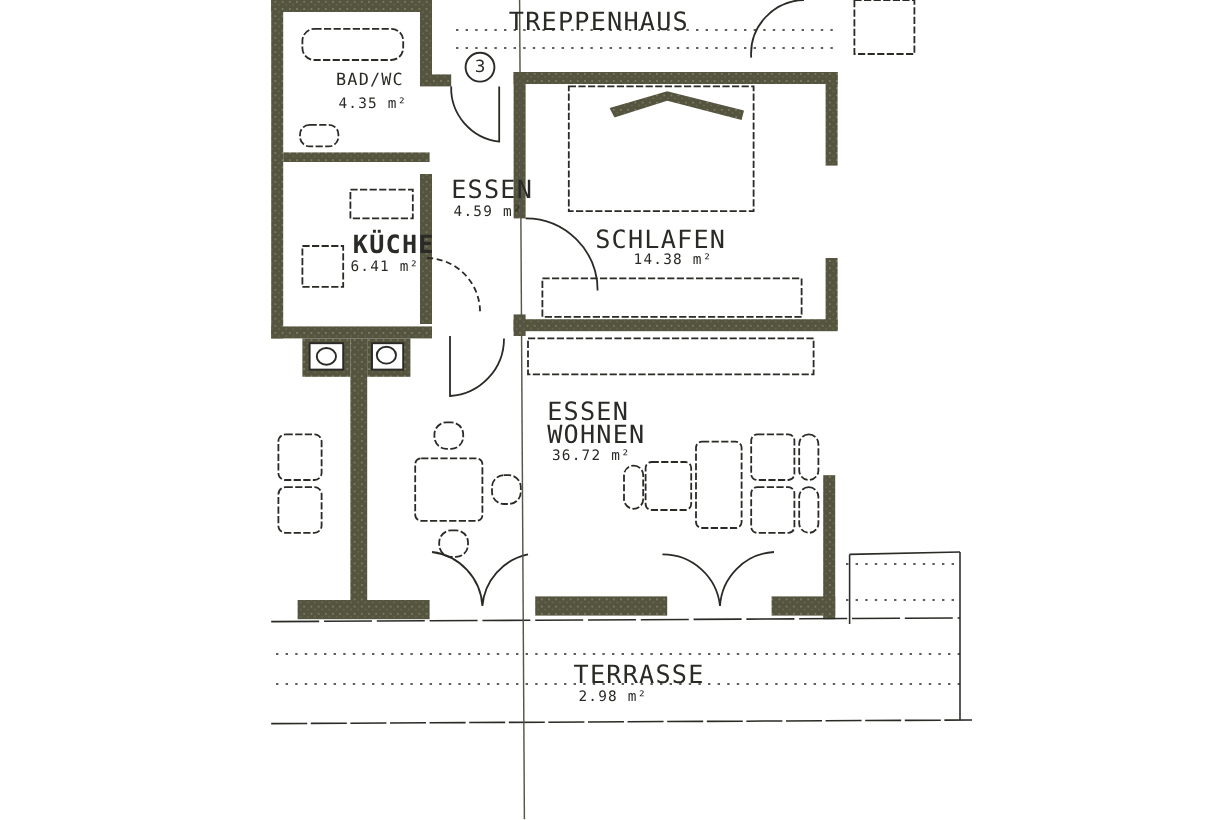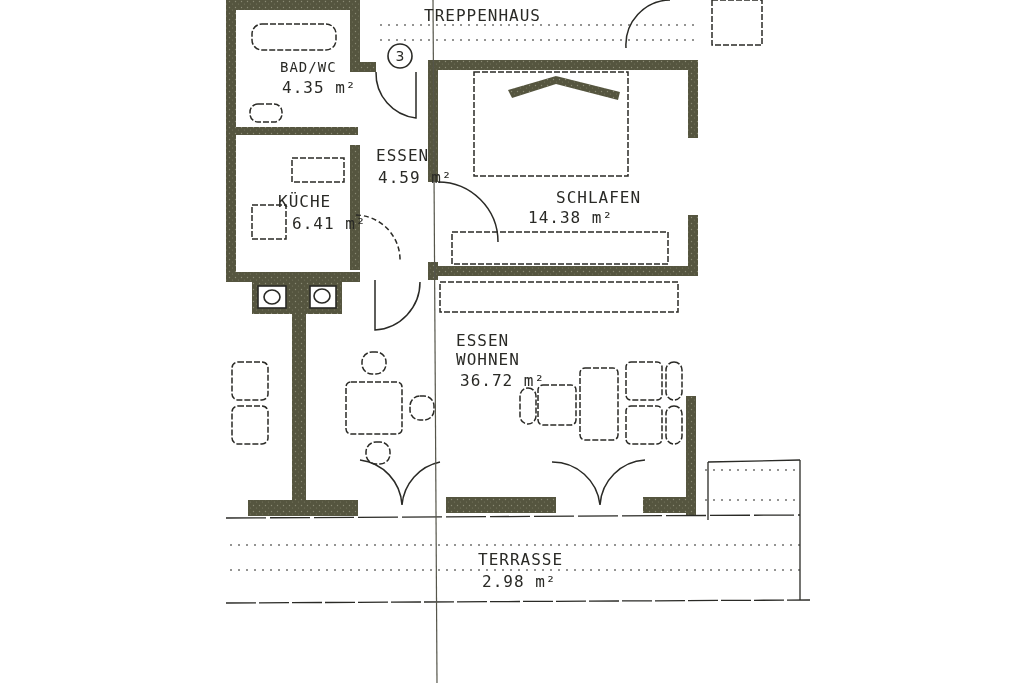--- a/index.html
+++ b/index.html
@@ -1,20 +1,20 @@
 <!DOCTYPE html>
 <html><head>
   <meta charset="utf-8">
   <style>
     html, body { margin: 0; padding: 0; background: #ffffff; }
     body { width: 1024px; height: 683px; overflow: hidden; position: relative; }
     .plan { position: absolute; left: 0; top: 0; width: 1024px; height: 683px; }
     .lbl { position: absolute; font-family: "DejaVu Sans Mono", "Liberation Mono", monospace; color: #2a2a26; letter-spacing: 1px; white-space: nowrap; line-height: 1; }
-    .room { font-size: 16px; }
-    .area { font-size: 16px; }
+    .room { font-size: 21px; }
+    .area { font-size: 12px; }
     .badge { position: absolute; font-family: "DejaVu Sans", sans-serif; font-size: 14px; color: #2a2a26; width: 24px; height: 24px; text-align: center; line-height: 24px; }
   </style>
 </head>
 <body>
 
 <svg class="plan" viewBox="0 0 1024 683" xmlns="http://www.w3.org/2000/svg">
   <defs>
     <pattern id="speckle" width="6" height="6" patternUnits="userSpaceOnUse">
       <rect width="6" height="6" fill="#55553f"></rect>
       <circle cx="1.5" cy="1.5" r="0.7" fill="#8a8a74"></circle>
@@ -127,24 +127,24 @@
 <div class="badge" style="left:388px; top:44px;">3</div>
 
 <div class="lbl room" style="left:424px; top:8px;">TREPPENHAUS</div>
 
 <div class="lbl room" style="left:280px; top:60px; font-size:14px;">BAD/WC</div>
 <div class="lbl area" style="left:282px; top:80px;">4.35 m²</div>
 
 <div class="lbl room" style="left:376px; top:148px;">ESSEN</div>
 <div class="lbl area" style="left:378px; top:170px;">4.59 m²</div>
 
-<div class="lbl room" style="left:278px; top:194px;">KÜCHE</div>
+<div class="lbl room" style="left:294px; top:194px;font-weight:bold;">KÜCHE</div>
 <div class="lbl area" style="left:292px; top:216px;">6.41 m²</div>
 
-<div class="lbl room" style="left:556px; top:190px;">SCHLAFEN</div>
+<div class="lbl room" style="left:496px; top:190px;">SCHLAFEN</div>
 <div class="lbl area" style="left:528px; top:210px;">14.38 m²</div>
 
 <div class="lbl room" style="left:456px; top:333px;">ESSEN</div>
 <div class="lbl room" style="left:456px; top:352px;">WOHNEN</div>
 <div class="lbl area" style="left:460px; top:373px;">36.72 m²</div>
 
 <div class="lbl room" style="left:478px; top:552px;">TERRASSE</div>
 <div class="lbl area" style="left:482px; top:574px;">2.98 m²</div>
 
 </body></html>

